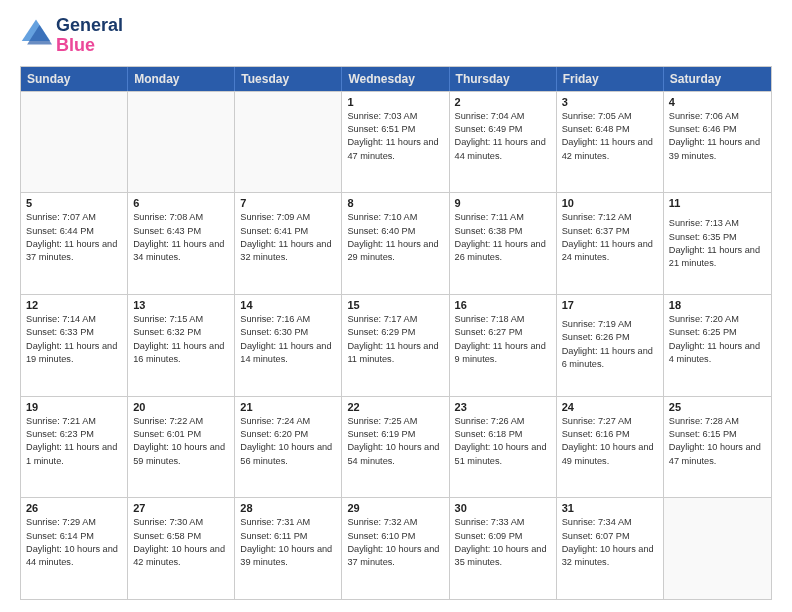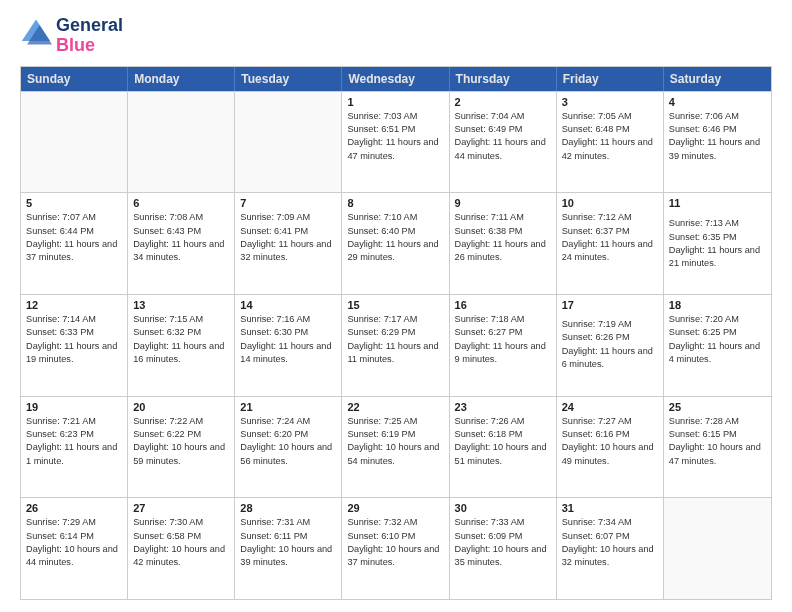--- a/index.html
+++ b/index.html
@@ -258,21 +258,21 @@
         <div class="cal-row">
           <div class="cal-cell">
             <div class="day-num">19</div>
             <div class="day-info" style="white-space: pre-line;">Sunrise: 7:21 AM
 Sunset: 6:23 PM
 Daylight: 11 hours and 1 minute.</div>
           </div>
           <div class="cal-cell">
             <div class="day-num">20</div>
             <div class="day-info" style="white-space: pre-line;">Sunrise: 7:22 AM
-Sunset: 6:22 PM
+Sunset: 6:01 PM
 Daylight: 10 hours and 59 minutes.</div>
           </div>
           <div class="cal-cell">
             <div class="day-num">21</div>
             <div class="day-info" style="white-space: pre-line;">Sunrise: 7:24 AM
 Sunset: 6:20 PM
 Daylight: 10 hours and 56 minutes.</div>
           </div>
           <div class="cal-cell">
             <div class="day-num">22</div>

